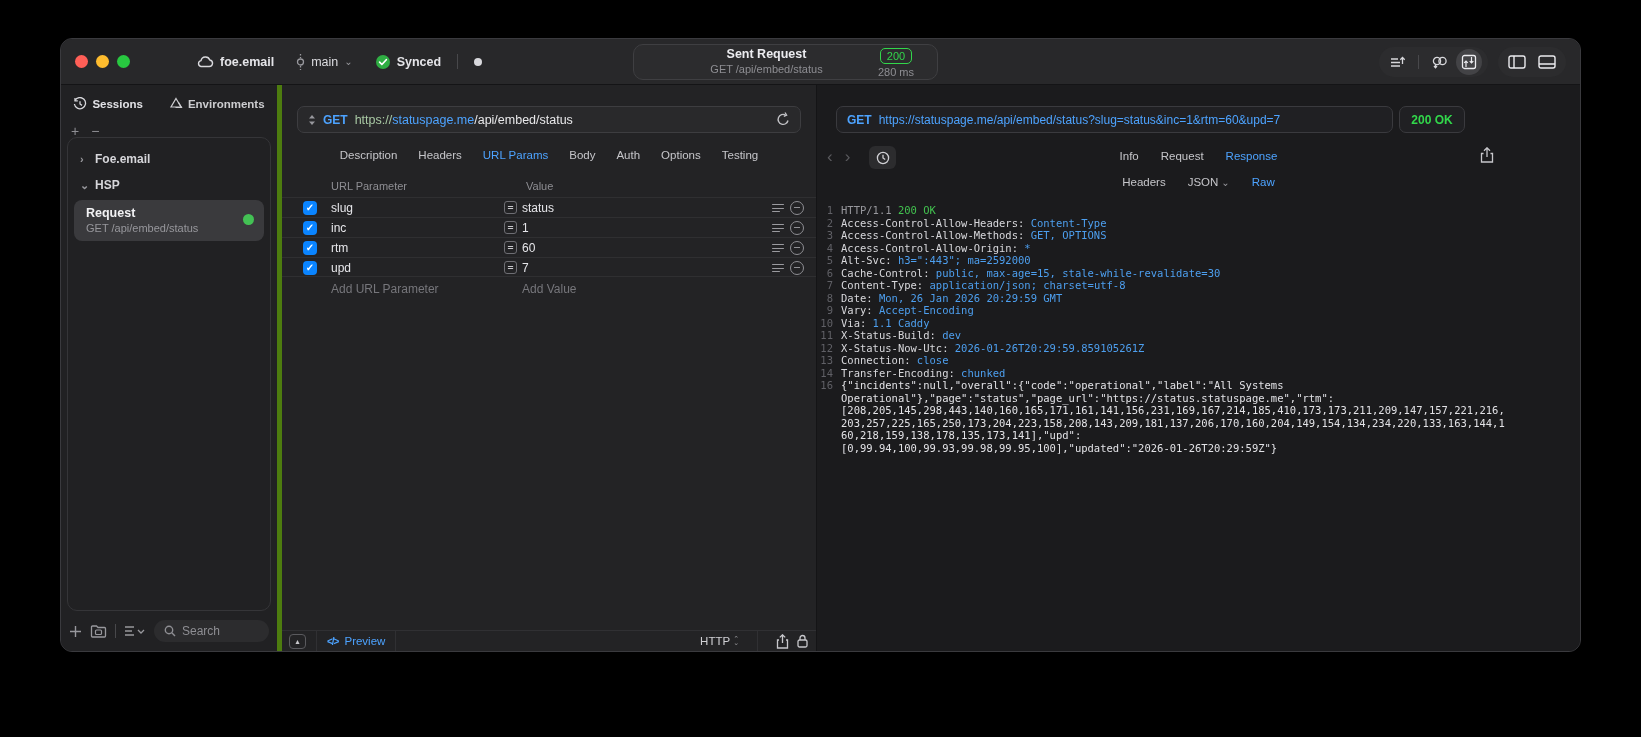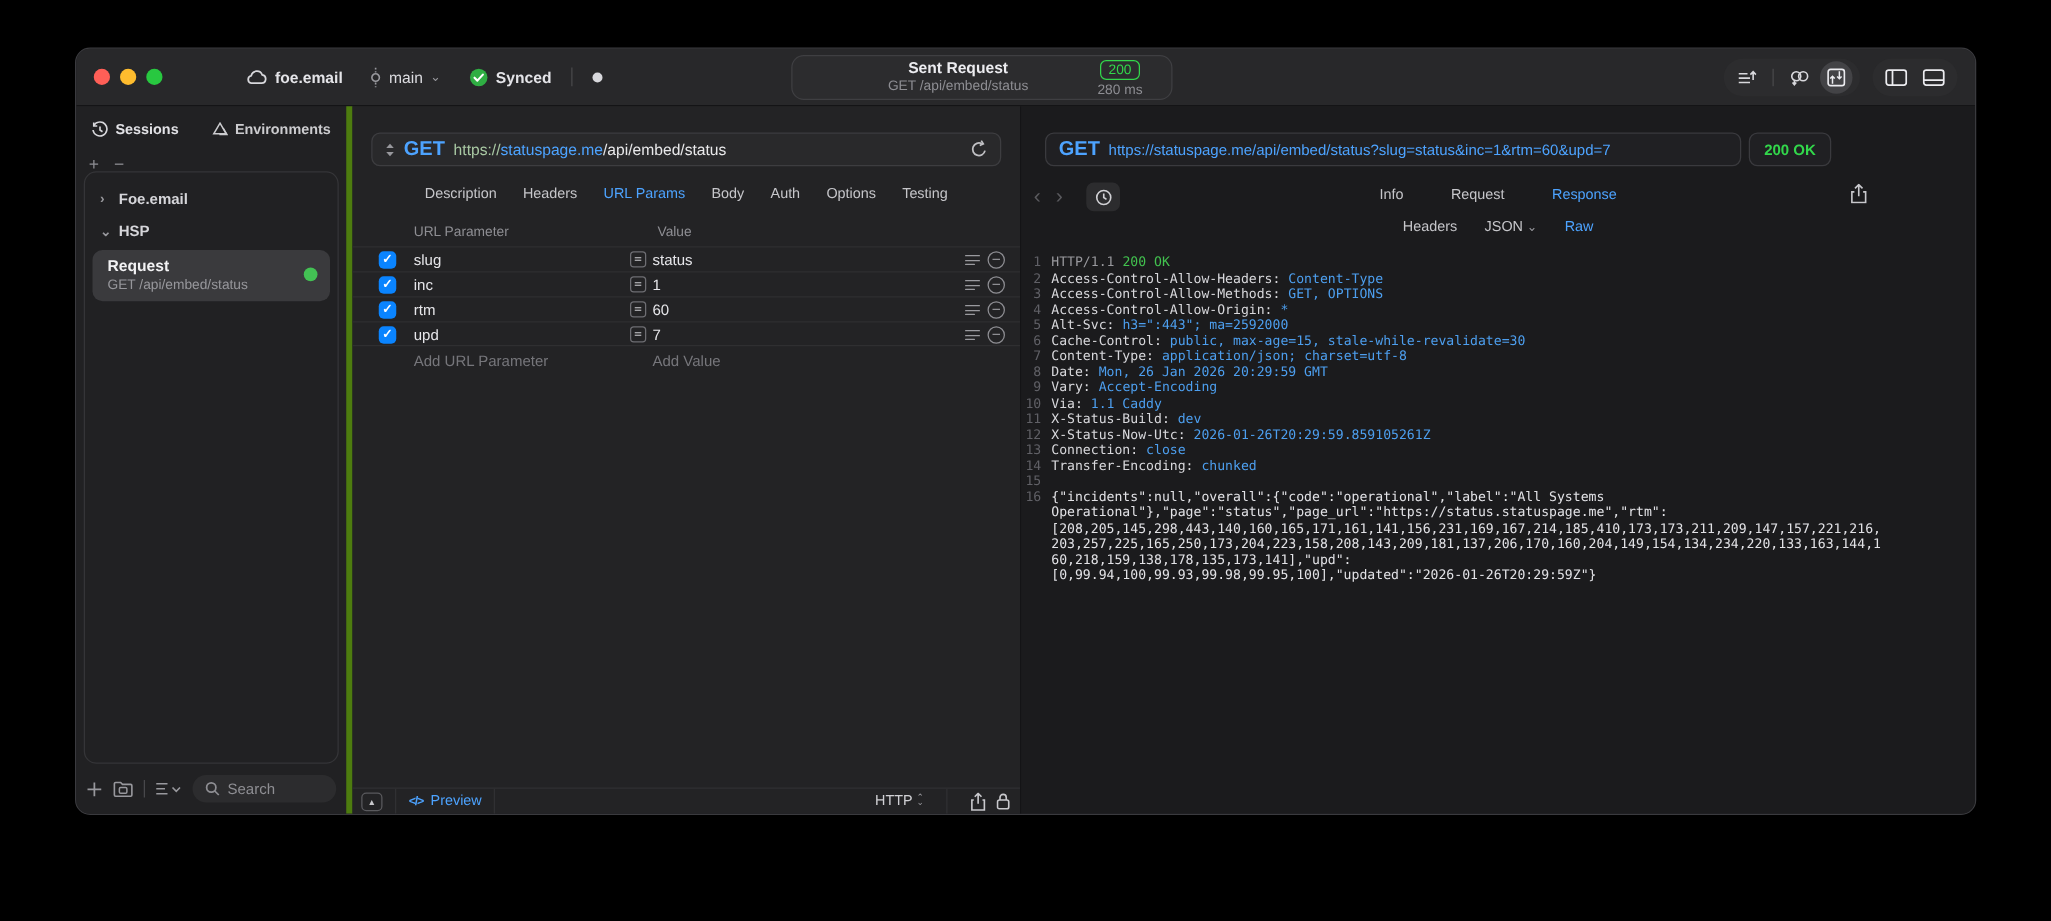--- a/index.html
+++ b/index.html
@@ -77,21 +77,21 @@
   .search-pill {
     flex:1; height:22px; border-radius:11px; background:#2c2c2e;
     display:flex; align-items:center; gap:6px; padding:0 10px; color:#8e8e93; font-size:12px;
   }
   
   .url-bar {
     margin:21px 15px 0 15px; height:27px; background:#29292b;
     border:1px solid #3d3d40; border-radius:7px;
     display:flex; align-items:center; padding:0 10px; gap:7px; font-size:12.5px;
   }
-  .method { color:#4da3ff; font-weight:bold; font-size:16px; }
+  .method { color:#4da3ff; font-weight:bold; font-size:12px; }
   .url-text { flex:1; white-space:nowrap; overflow:hidden; }
   .u-scheme { color:#a9c9a4; } .u-host { color:#4da3ff; } .u-path { color:#e8e8ea; }
   .rq-tabs { display:flex; justify-content:center; gap:21px; margin-top:16px; font-size:11.5px; color:#c6c6ca; }
   .rq-tab.active { color:#4da3ff; }
   .params { margin-top:19px; }
   .params-head { position:relative; height:17px; font-size:11px; color:#8e8e93; }
   .ph-name { position:absolute; left:49px; } .ph-value { position:absolute; left:244px; }
   .param-row { position:relative; height:20px; border-top:1px solid #2f2f31; }
   .param-row:last-child { border-bottom:1px solid #2f2f31; }
   .checkbox {
@@ -146,21 +146,21 @@
     position:absolute; left:563px; width:66px; height:27px; border:1px solid #3a3a3e;
     border-radius:7px; background:#202023; color:#32d74b; font-size:12px; font-weight:bold;
     display:flex; align-items:center; justify-content:center;
   }
   .resp-nav { position:absolute; left:0; right:0; top:60px; height:26px; }
   .nav-arrows { position:absolute; left:10px; top:2px; font-size:17px; color:#5a5a5e; display:flex; gap:12px; }
   .clock-btn {
     position:absolute; left:52px; top:1px; width:27px; height:23px; background:#2c2c2e;
     border-radius:6px; display:flex; align-items:center; justify-content:center;
   }
-  .resp-tabs { display:flex; justify-content:center; gap:38px; padding-top:5px; font-size:11.5px; color:#c6c6ca; }
+  .resp-tabs { display:flex; justify-content:center; gap:22px; padding-top:5px; font-size:11.5px; color:#c6c6ca; }
   .resp-tab.active { color:#4da3ff; }
   .share-btn { position:absolute; right:86px; top:2px; }
   .view-tabs { position:absolute; left:0; right:0; top:91px; display:flex; justify-content:center; gap:22px; font-size:11.5px; color:#c6c6ca; }
   .view-tab.active { color:#4da3ff; }
   .view-tab { display:flex; align-items:center; gap:3px; }
   .raw-view {
     position:absolute; left:0; right:75px; top:119px; bottom:0; overflow:hidden;
     font-family:"DejaVu Sans Mono", monospace; font-size:10.5px; line-height:12.5px;
   }
   .code-row { display:flex; }
@@ -533,23 +533,20 @@
             </div>
             <div class="code-row">
               <span class="lnum">13</span>
               <span class="ltext"><span>Connection: </span><span class="hv">close</span></span>
             </div>
             <div class="code-row">
               <span class="lnum">14</span>
               <span class="ltext"><span>Transfer-Encoding: </span><span class="hv">chunked</span></span>
             </div>
             <div class="code-row">
-              <span class="lnum">15</span>
-            </div>
-            <div class="code-row">
               <span class="lnum">16</span>
               <div class="body-lines">
                 <div class="bline">{"incidents":null,"overall":{"code":"operational","label":"All Systems</div>
                 <div class="bline">Operational"},"page":"status","page_url":"https://status.statuspage.me","rtm":</div>
                 <div class="bline">[208,205,145,298,443,140,160,165,171,161,141,156,231,169,167,214,185,410,173,173,211,209,147,157,221,216,</div>
                 <div class="bline">203,257,225,165,250,173,204,223,158,208,143,209,181,137,206,170,160,204,149,154,134,234,220,133,163,144,1</div>
                 <div class="bline">60,218,159,138,178,135,173,141],"upd":</div>
                 <div class="bline">[0,99.94,100,99.93,99.98,99.95,100],"updated":"2026-01-26T20:29:59Z"}</div>
               </div>
             </div>

